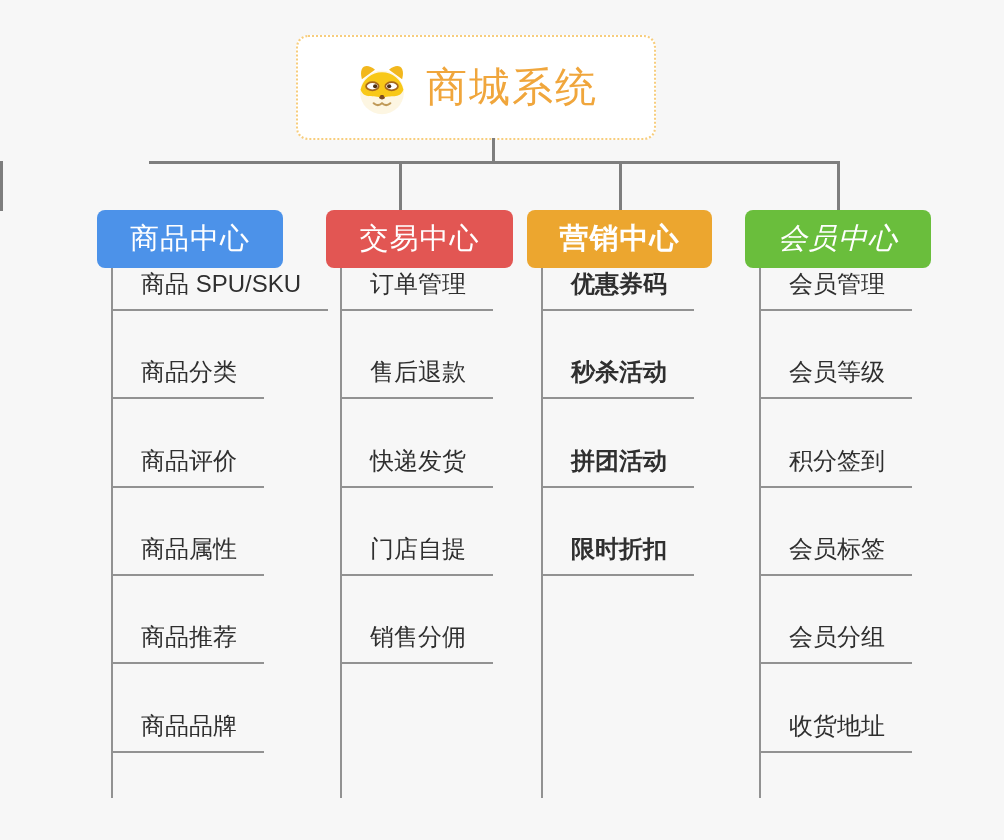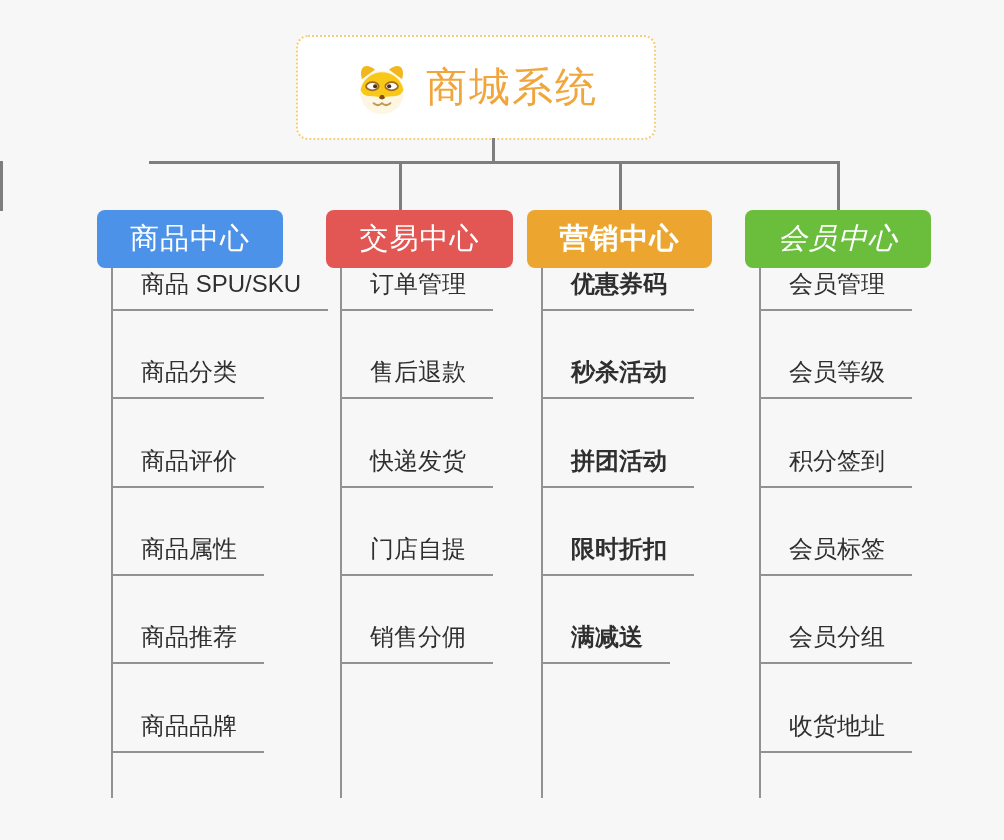--- a/index.html
+++ b/index.html
@@ -189,23 +189,20 @@
 
   <li class="child-row">
     <span class="child-label">拼团活动</span>
   </li>
 
 
   <li class="child-row">
     <span class="child-label">限时折扣</span>
   </li>
 
-  <li class="child-row">
-    <span class="child-label">满减送</span>
-  </li>
 </ul>
   </div>
 
   <div class="branch">
     <div class="branch-head" style="background: rgb(106, 190, 60); font-style: italic;">
       <span class="branch-label">会员中心</span>
     </div>
     <ul class="children">
   <li class="child-row">
     <span class="child-label">会员管理</span>

